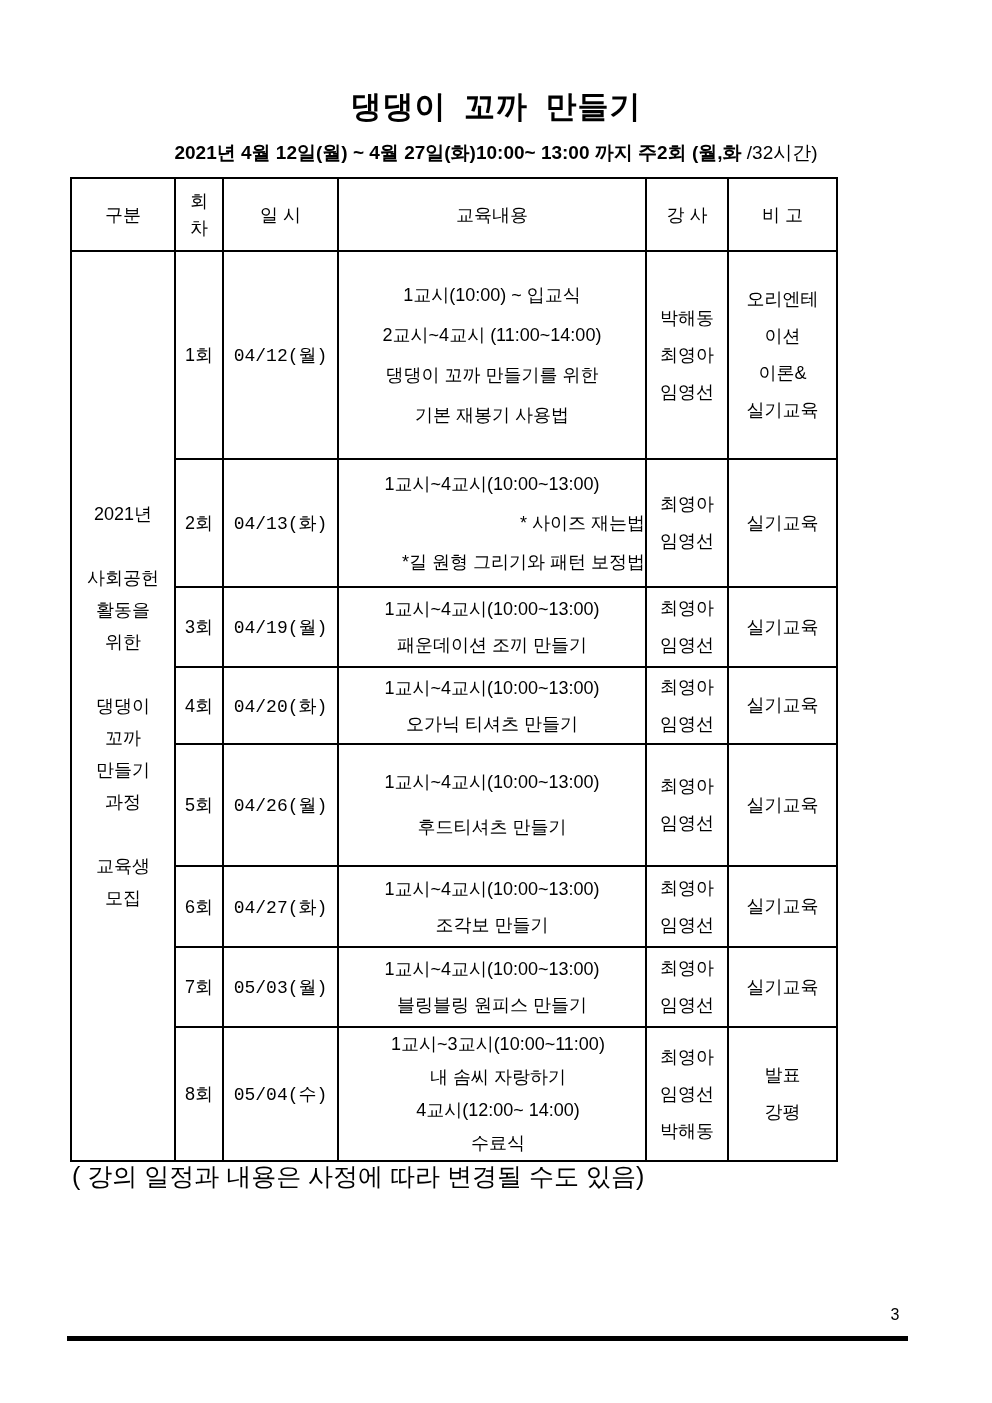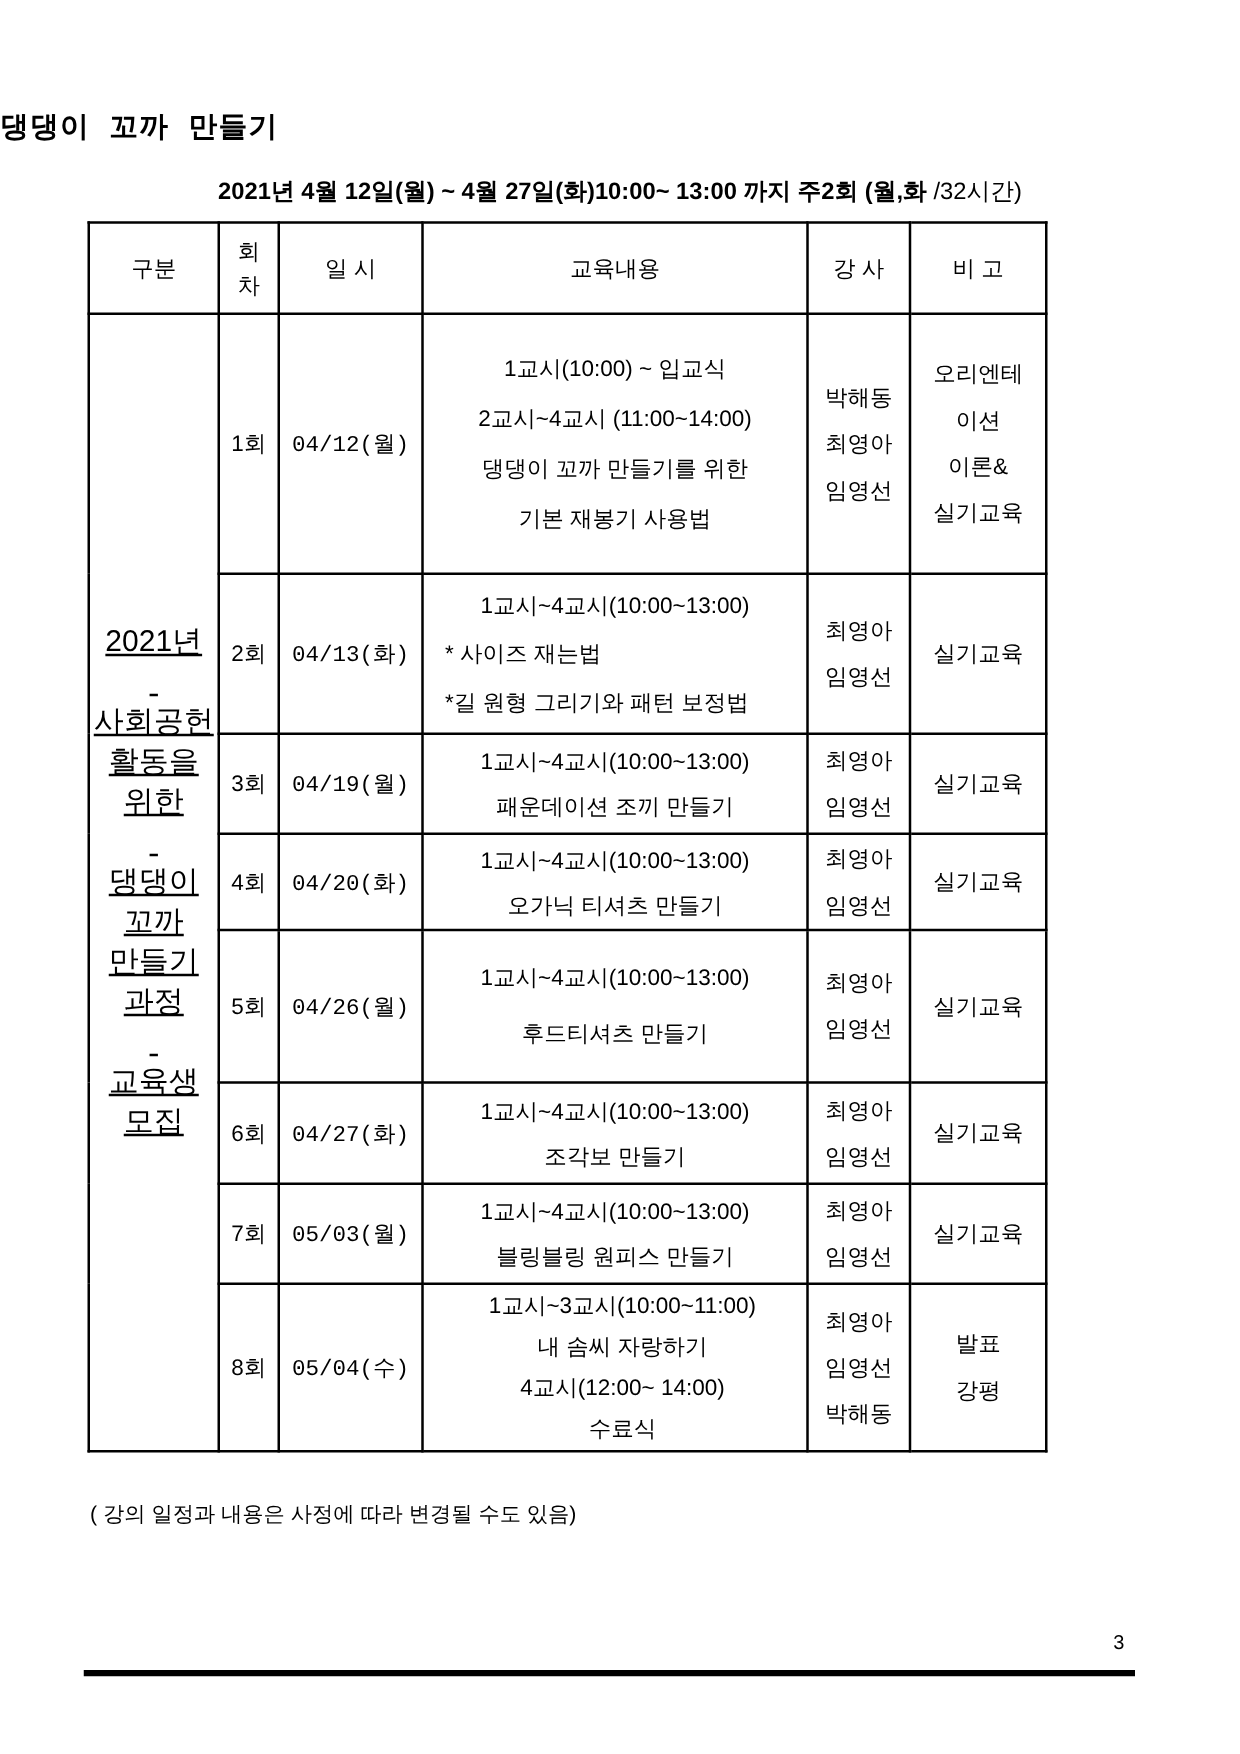--- a/index.html
+++ b/index.html
@@ -6,21 +6,21 @@
   body {
     width:992px; height:1403px;
     background:#ffffff;
     font-family:"Liberation Sans","DejaVu Sans",sans-serif;
     color:#000;
   }
   .page { position:relative; width:992px; height:1403px; background:#fff; overflow:hidden; }
 
   .title {
     position:absolute; top:86px; left:0; width:100%;
-    font-size:23px; font-weight:700;
+    text-align:center; font-size:31px; font-weight:700;
     letter-spacing:1px; word-spacing:8px;
   }
   .subtitle {
     position:absolute; top:140px; left:0; width:100%;
     text-align:center; font-size:19px; font-weight:700;
     white-space:pre;
   }
   .subtitle .light { font-weight:400; }
 
   table.schedule {
@@ -50,28 +50,28 @@
   tbody tr:nth-child(1) .content .line { line-height:40px; }
   tbody tr:nth-child(2) .content .line { line-height:39px; }
   tbody tr:nth-child(3) .content .line,
   tbody tr:nth-child(4) .content .line,
   tbody tr:nth-child(6) .content .line,
   tbody tr:nth-child(7) .content .line { line-height:36px; }
   tbody tr:nth-child(5) .content .line { line-height:45px; }
   tbody tr:nth-child(8) .content .line { line-height:33px;padding-left:12px; }
 
   .people .line, .notes .line { line-height:37px; }
-  .cat-cell .line { line-height:32px; font-size:24px;text-decoration:underline; }
+  .cat-cell .line { line-height:32px; font-size:18px; }
 
   .date-cell { font-weight:700;font-family:Liberation Mono, monospace; }
-  .content .line.left { text-align:left; padding-left:17px; }
+  .content .line.left { text-align:right; padding-left:4px; }
 
   .table-note {
     position:absolute; top:1160px; left:72px;
-    font-size:17px; white-space:pre;margin-top:40px;
+    font-size:25px; white-space:pre;
   }
   .prep1 {
     position:absolute; top:1222px; left:64px;
     font-size:19px; white-space:pre;
   }
   .prep2 {
     position:absolute; top:1258px; left:134px;
     font-size:19px; white-space:pre;
   }
   .pagenum {

